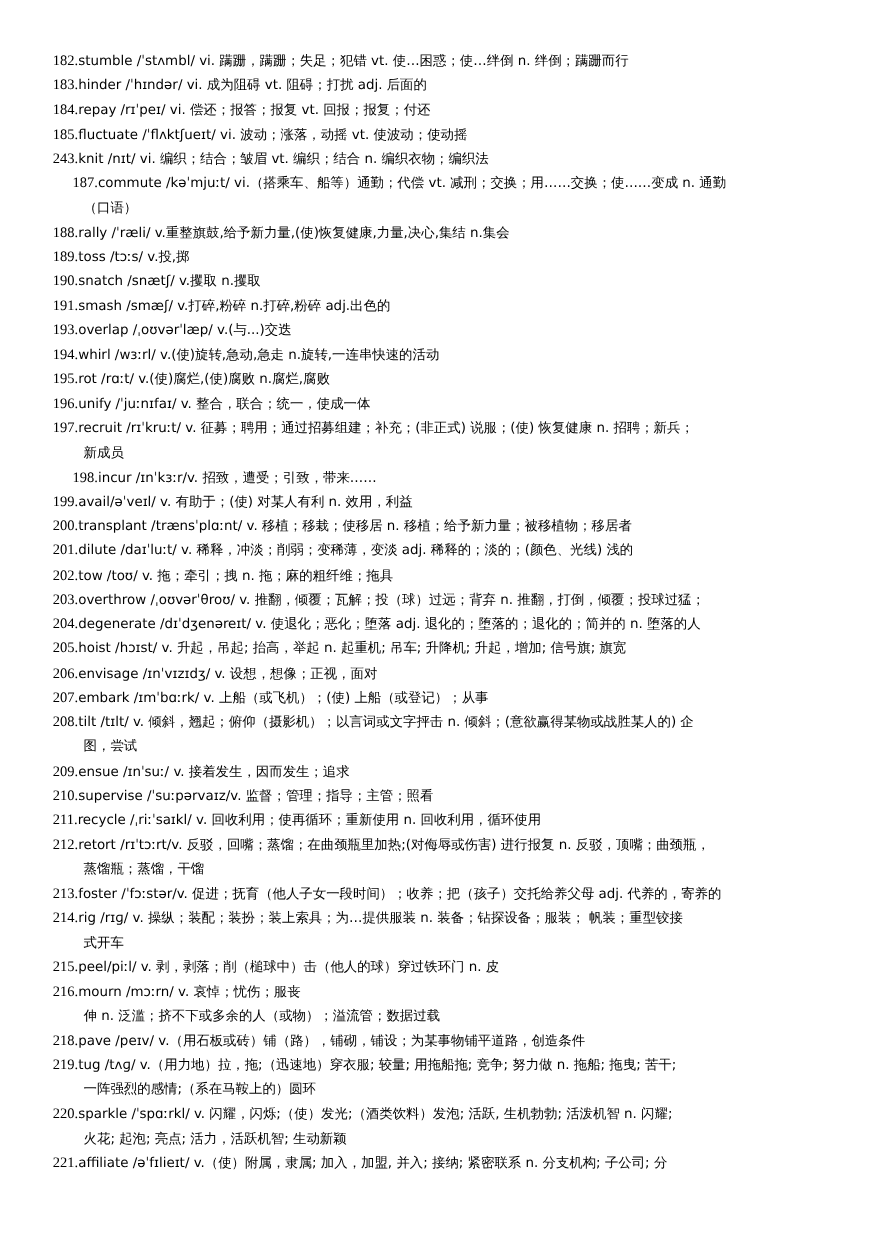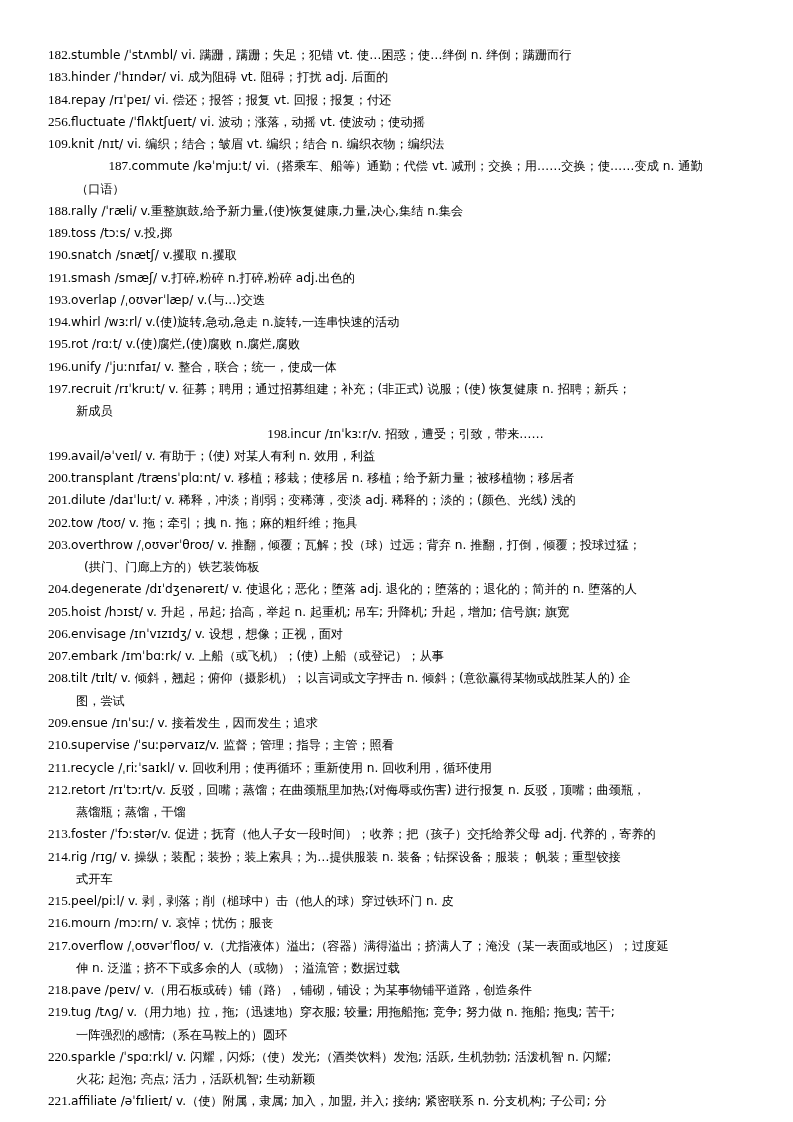--- a/index.html
+++ b/index.html
@@ -25,79 +25,76 @@
     line-height: 1.62;
     margin: 0 0 0.5px 0;
     text-align: left;
     word-break: break-word;
   }
   .entry .num {
     white-space: nowrap;
   }
   .indent-1 {
     padding-left: 18px;
-    text-align: center;
   }
   .indent-2 {
     padding-left: 28px;
   }
   .indent-3 {
     padding-left: 36px;
   }
   .ph {
     font-family: "DejaVu Sans", sans-serif;
     font-size: 12.2px;
   }
 </style>
 </head>
 <body>
 
 <div id="page">
   <div id="entries">
       <p class="entry"><span class="num">182.</span><span class="ph">stumble  /ˈstʌmbl/      vi. 蹒跚，蹒跚；失足；犯错 vt. 使…困惑；使…绊倒 n. 绊倒；蹒跚而行</span></p>
       <p class="entry"><span class="num">183.</span><span class="ph">hinder  /ˈhɪndər/      vi. 成为阻碍 vt. 阻碍；打扰 adj. 后面的</span></p>
       <p class="entry"><span class="num">184.</span><span class="ph">repay   /rɪˈpeɪ/ vi. 偿还；报答；报复 vt. 回报；报复；付还</span></p>
-      <p class="entry"><span class="num">256.</span><span class="ph">fluctuate /ˈflʌktʃueɪt/ vi. 波动；涨落，动摇 vt. 使波动；使动摇</span></p>
-      <p class="entry"><span class="num">109.</span><span class="ph">knit  /nɪt/      vi. 编织；结合；皱眉 vt. 编织；结合 n. 编织衣物；编织法</span></p>
+      <p class="entry"><span class="num">185.</span><span class="ph">fluctuate /ˈflʌktʃueɪt/ vi. 波动；涨落，动摇 vt. 使波动；使动摇</span></p>
+      <p class="entry"><span class="num">243.</span><span class="ph">knit  /nɪt/      vi. 编织；结合；皱眉 vt. 编织；结合 n. 编织衣物；编织法</span></p>
       <p class="entry indent-1"><span class="num">187.</span><span class="ph">commute     /kəˈmjuːt/     vi.（搭乘车、船等）通勤；代偿 vt. 减刑；交换；用……交换；使……变成 n. 通勤</span></p>
       <p class="entry indent-2"><span class="ph">（口语）</span></p>
       <p class="entry"><span class="num">188.</span><span class="ph">rally /ˈræli/  v.重整旗鼓,给予新力量,(使)恢复健康,力量,决心,集结 n.集会</span></p>
       <p class="entry"><span class="num">189.</span><span class="ph">toss /tɔːs/     v.投,掷</span></p>
       <p class="entry"><span class="num">190.</span><span class="ph">snatch   /snætʃ/ v.攫取  n.攫取</span></p>
       <p class="entry"><span class="num">191.</span><span class="ph">smash    /smæʃ/  v.打碎,粉碎  n.打碎,粉碎 adj.出色的</span></p>
       <p class="entry"><span class="num">193.</span><span class="ph">overlap  /ˌoʊvərˈlæp/ v.(与...)交迭</span></p>
       <p class="entry"><span class="num">194.</span><span class="ph">whirl    /wɜːrl/    v.(使)旋转,急动,急走  n.旋转,一连串快速的活动</span></p>
       <p class="entry"><span class="num">195.</span><span class="ph">rot  /rɑːt/      v.(使)腐烂,(使)腐败 n.腐烂,腐败</span></p>
       <p class="entry"><span class="num">196.</span><span class="ph">unify   /ˈjuːnɪfaɪ/   v. 整合，联合；统一，使成一体</span></p>
       <p class="entry"><span class="num">197.</span><span class="ph">recruit  /rɪˈkruːt/     v. 征募；聘用；通过招募组建；补充；(非正式) 说服；(使) 恢复健康 n. 招聘；新兵；</span></p>
       <p class="entry indent-2"><span class="ph">新成员</span></p>
       <p class="entry indent-1"><span class="num">198.</span><span class="ph">incur   /ɪnˈkɜːr/v. 招致，遭受；引致，带来……</span></p>
       <p class="entry"><span class="num">199.</span><span class="ph">avail/əˈveɪl/ v. 有助于；(使) 对某人有利 n. 效用，利益</span></p>
       <p class="entry"><span class="num">200.</span><span class="ph">transplant   /trænsˈplɑːnt/    v. 移植；移栽；使移居 n. 移植；给予新力量；被移植物；移居者</span></p>
       <p class="entry"><span class="num">201.</span><span class="ph">dilute  /daɪˈluːt/     v. 稀释，冲淡；削弱；变稀薄，变淡 adj. 稀释的；淡的；(颜色、光线) 浅的</span></p>
       <p class="entry"><span class="num">202.</span><span class="ph">tow /toʊ/       v. 拖；牵引；拽 n. 拖；麻的粗纤维；拖具</span></p>
       <p class="entry"><span class="num">203.</span><span class="ph">overthrow    /ˌoʊvərˈθroʊ/    v. 推翻，倾覆；瓦解；投（球）过远；背弃 n. 推翻，打倒，倾覆；投球过猛；</span></p>
-      <p class="entry indent-3"><span class="ph">(拱门、门廊上方的）铁艺装饰板</span></p>
       <p class="entry"><span class="num">204.</span><span class="ph">degenerate  /dɪˈdʒenəreɪt/  v. 使退化；恶化；堕落 adj. 退化的；堕落的；退化的；简并的 n. 堕落的人</span></p>
       <p class="entry"><span class="num">205.</span><span class="ph">hoist  /hɔɪst/   v. 升起，吊起; 抬高，举起 n. 起重机; 吊车; 升降机; 升起，增加; 信号旗; 旗宽</span></p>
       <p class="entry"><span class="num">206.</span><span class="ph">envisage /ɪnˈvɪzɪdʒ/ v. 设想，想像；正视，面对</span></p>
       <p class="entry"><span class="num">207.</span><span class="ph">embark  /ɪmˈbɑːrk/   v. 上船（或飞机）；(使) 上船（或登记）；从事</span></p>
       <p class="entry"><span class="num">208.</span><span class="ph">tilt  /tɪlt/      v. 倾斜，翘起；俯仰（摄影机）；以言词或文字抨击 n. 倾斜；(意欲赢得某物或战胜某人的) 企</span></p>
       <p class="entry indent-2"><span class="ph">图，尝试</span></p>
       <p class="entry"><span class="num">209.</span><span class="ph">ensue   /ɪnˈsuː/ v. 接着发生，因而发生；追求</span></p>
       <p class="entry"><span class="num">210.</span><span class="ph">supervise /ˈsuːpərvaɪz/v. 监督；管理；指导；主管；照看</span></p>
       <p class="entry"><span class="num">211.</span><span class="ph">recycle  /ˌriːˈsaɪkl/   v. 回收利用；使再循环；重新使用 n. 回收利用，循环使用</span></p>
       <p class="entry"><span class="num">212.</span><span class="ph">retort  /rɪˈtɔːrt/v. 反驳，回嘴；蒸馏；在曲颈瓶里加热;(对侮辱或伤害) 进行报复 n. 反驳，顶嘴；曲颈瓶，</span></p>
       <p class="entry indent-2"><span class="ph">蒸馏瓶；蒸馏，干馏</span></p>
       <p class="entry"><span class="num">213.</span><span class="ph">foster   /ˈfɔːstər/v. 促进；抚育（他人子女一段时间）；收养；把（孩子）交托给养父母 adj. 代养的，寄养的</span></p>
       <p class="entry"><span class="num">214.</span><span class="ph">rig  /rɪɡ/      v. 操纵；装配；装扮；装上索具；为…提供服装 n. 装备；钻探设备；服装； 帆装；重型铰接</span></p>
       <p class="entry indent-2"><span class="ph">式开车</span></p>
       <p class="entry"><span class="num">215.</span><span class="ph">peel/piːl/      v. 剥，剥落；削（槌球中）击（他人的球）穿过铁环门 n. 皮</span></p>
       <p class="entry"><span class="num">216.</span><span class="ph">mourn  /mɔːrn/ v. 哀悼；忧伤；服丧</span></p>
-      <p class="entry"><span class="num">217.</span><span class="ph">overflow /ˌoʊvərˈfloʊ/ v.（尤指液体）溢出;（容器）满得溢出；挤满人了；淹没（某一表面或地区）；过度延</span></p>
       <p class="entry indent-2"><span class="ph">伸 n. 泛滥；挤不下或多余的人（或物）；溢流管；数据过载</span></p>
       <p class="entry"><span class="num">218.</span><span class="ph">pave   /peɪv/   v.（用石板或砖）铺（路），铺砌，铺设；为某事物铺平道路，创造条件</span></p>
       <p class="entry"><span class="num">219.</span><span class="ph">tug /tʌɡ/      v.（用力地）拉，拖;（迅速地）穿衣服; 较量; 用拖船拖; 竞争; 努力做 n. 拖船; 拖曳; 苦干;</span></p>
       <p class="entry indent-2"><span class="ph">一阵强烈的感情;（系在马鞍上的）圆环</span></p>
       <p class="entry"><span class="num">220.</span><span class="ph">sparkle /ˈspɑːrkl/     v. 闪耀，闪烁;（使）发光;（酒类饮料）发泡; 活跃, 生机勃勃; 活泼机智 n. 闪耀;</span></p>
       <p class="entry indent-2"><span class="ph">火花; 起泡; 亮点; 活力，活跃机智; 生动新颖</span></p>
       <p class="entry"><span class="num">221.</span><span class="ph">affiliate  /əˈfɪlieɪt/    v.（使）附属，隶属; 加入，加盟, 并入; 接纳; 紧密联系 n. 分支机构; 子公司; 分</span></p>
     </div>
 </div>
 

